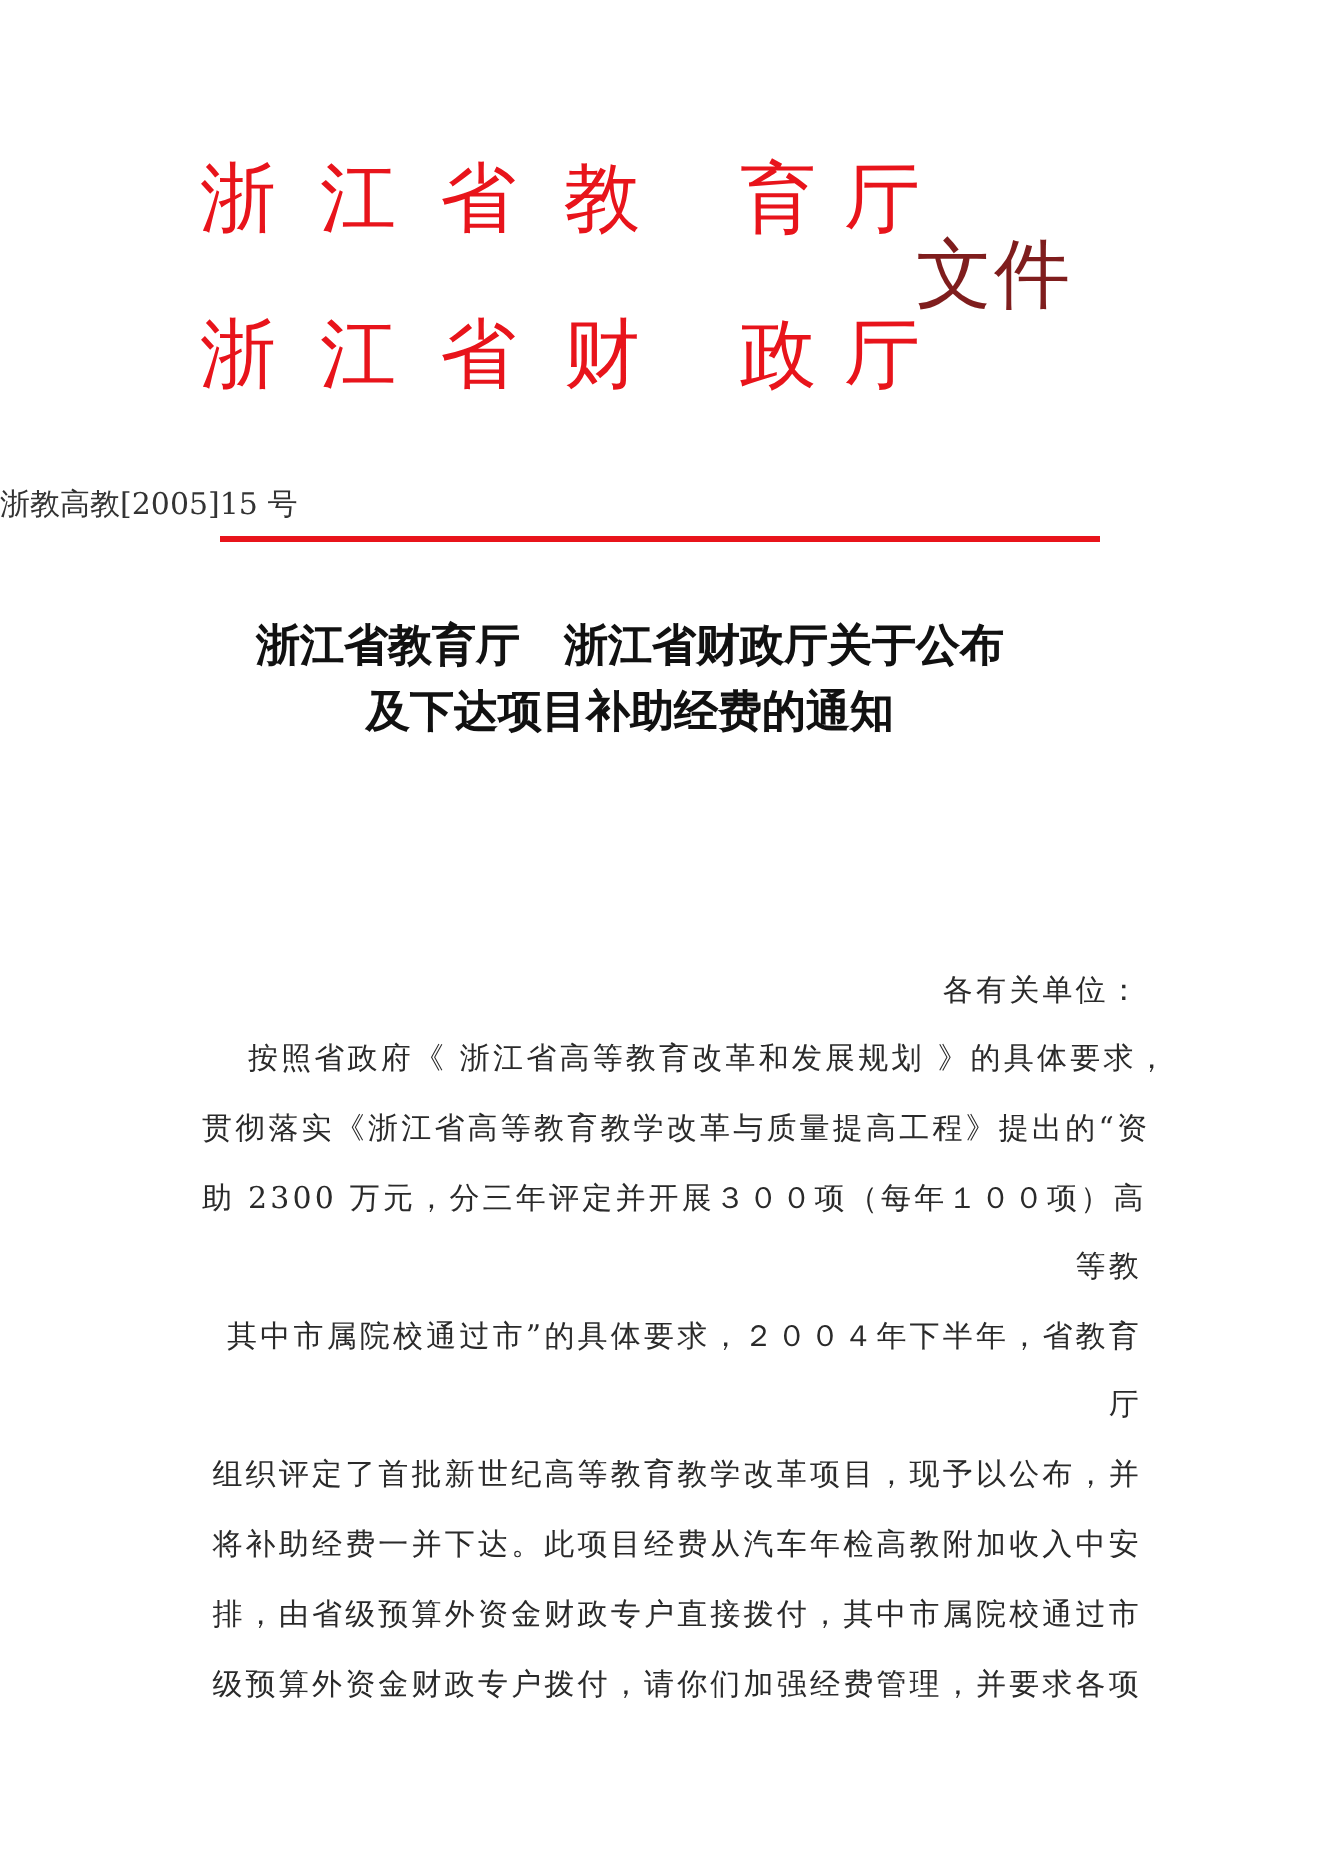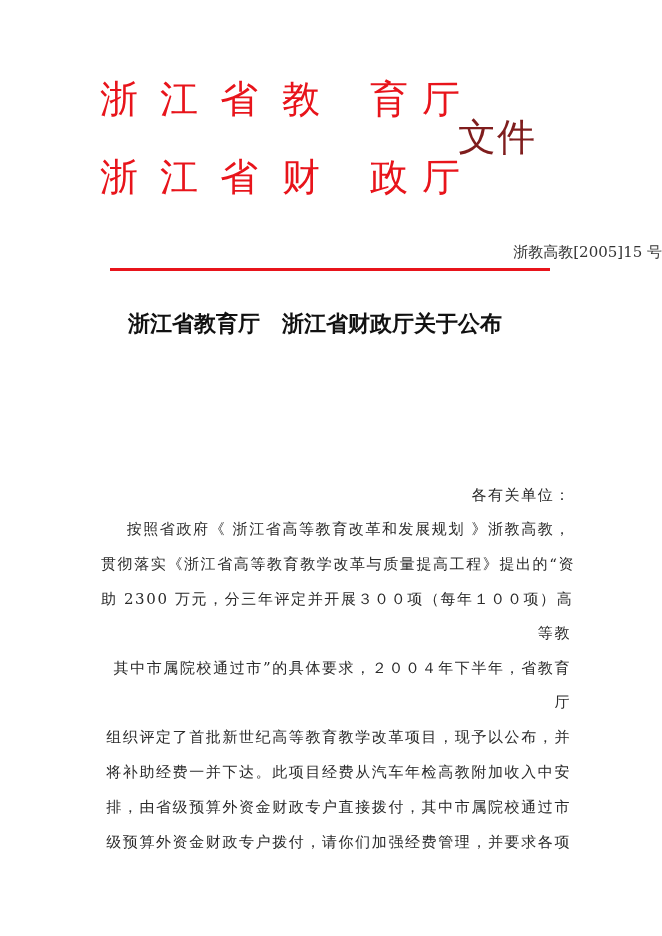--- a/index.html
+++ b/index.html
@@ -39,21 +39,21 @@
       font-size: 38px;
       line-height: 40px;
       color: #7f1d1d;
       letter-spacing: 1px;
     }
     .doc-number {
       position: absolute;
       left: 0;
       width: 662px;
       top: 242px;
-      text-align: right;
+      text-align: left;
       font-size: 15px;
       line-height: 20px;
       color: #333333;
     }
     .red-rule {
       position: absolute;
       left: 110px;
       top: 268px;
       width: 440px;
       height: 3px;
@@ -106,25 +106,26 @@
     <span class="lh-char" style="left:370px; top:157px;">政</span>
     <span class="lh-char" style="left:422px; top:157px;">厅</span>
   </div>
 
   <div class="doc-number">浙教高教[2005]15 号</div>
 
   <div class="red-rule"></div>
 
   <div class="title">
     <span class="tline">浙江省教育厅　浙江省财政厅关于公布</span>
+    <span class="tline">及下达项目补助经费的通知</span>
   </div>
 
   <div>
     <div class="body-line" style="top:485px;">各有关单位：</div>
-    <div class="body-line" style="top:519px;">　 按照省政府《 浙江省高等教育改革和发展规划 》浙教高教，</div>
+    <div class="body-line" style="top:519px;">　 按照省政府《 浙江省高等教育改革和发展规划 》的具体要求，</div>
     <div class="body-line" style="top:554px;">贯彻落实《浙江省高等教育教学改革与质量提高工程》提出的“资</div>
     <div class="body-line" style="top:589px;">助 2300 万元，分三年评定并开展３００项（每年１００项）高</div>
     <div class="body-line" style="top:623px;">等教</div>
     <div class="body-line" style="top:658px;">其中市属院校通过市”的具体要求，２００４年下半年，省教育</div>
     <div class="body-line" style="top:692px;">厅</div>
     <div class="body-line" style="top:727px;">组织评定了首批新世纪高等教育教学改革项目，现予以公布，并</div>
     <div class="body-line" style="top:762px;">将补助经费一并下达。此项目经费从汽车年检高教附加收入中安</div>
     <div class="body-line" style="top:797px;">排，由省级预算外资金财政专户直接拨付，其中市属院校通过市</div>
     <div class="body-line" style="top:832px;">级预算外资金财政专户拨付，请你们加强经费管理，并要求各项</div>
   </div>

